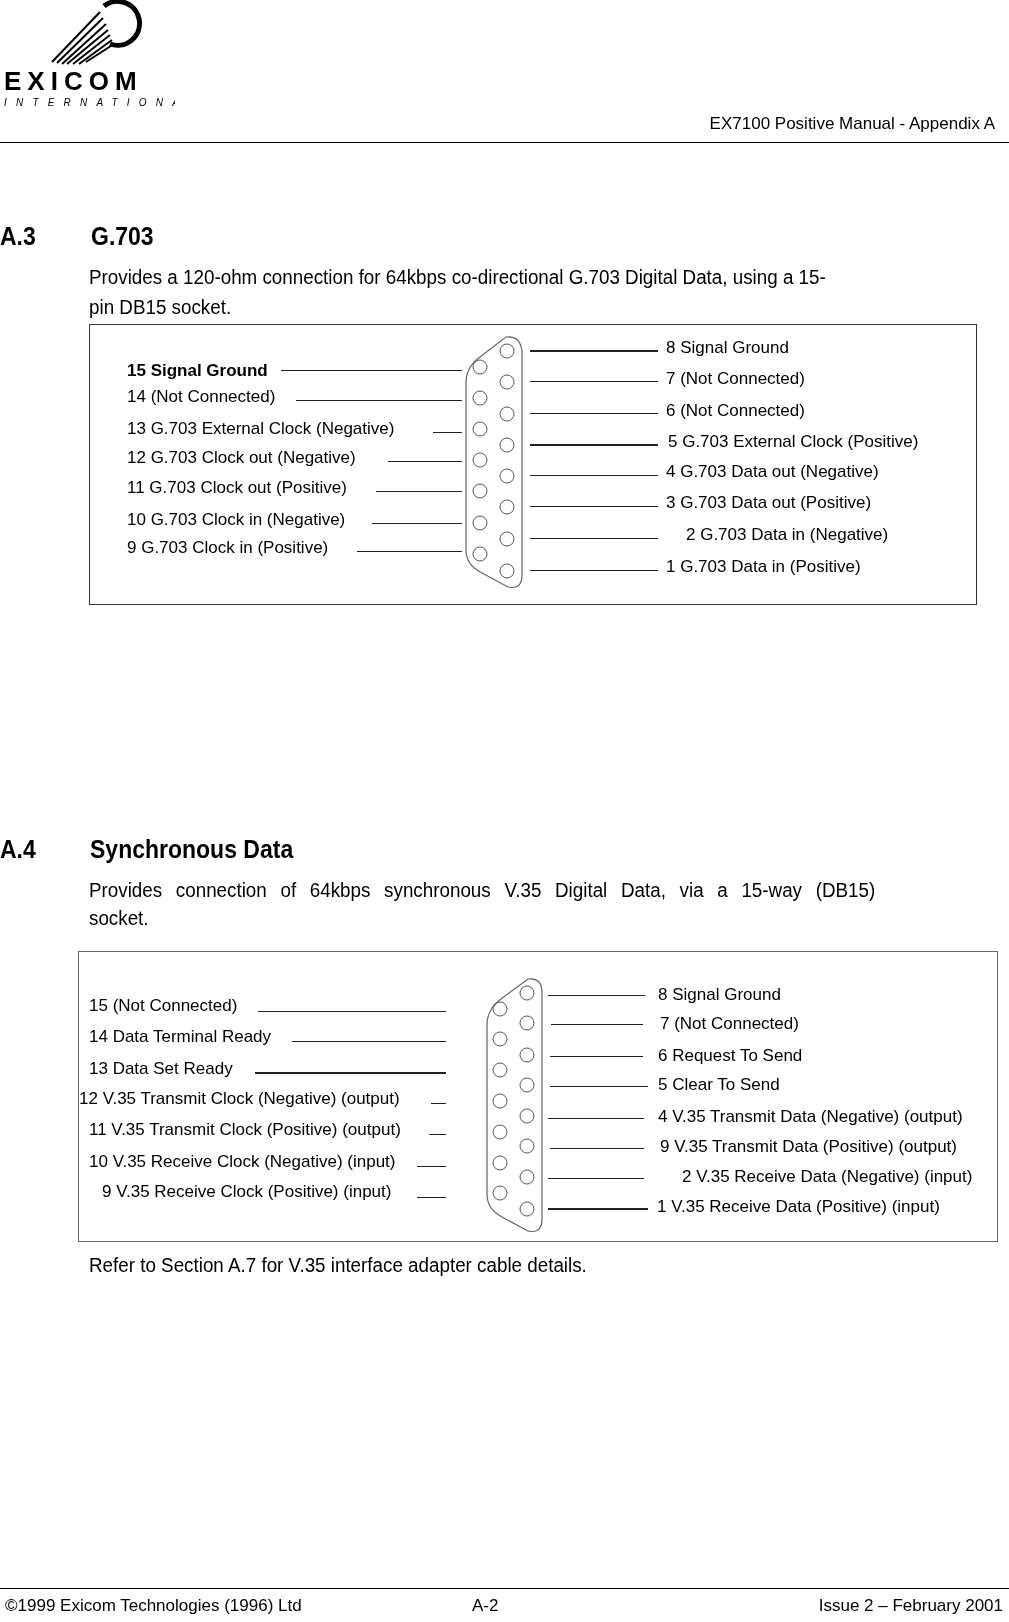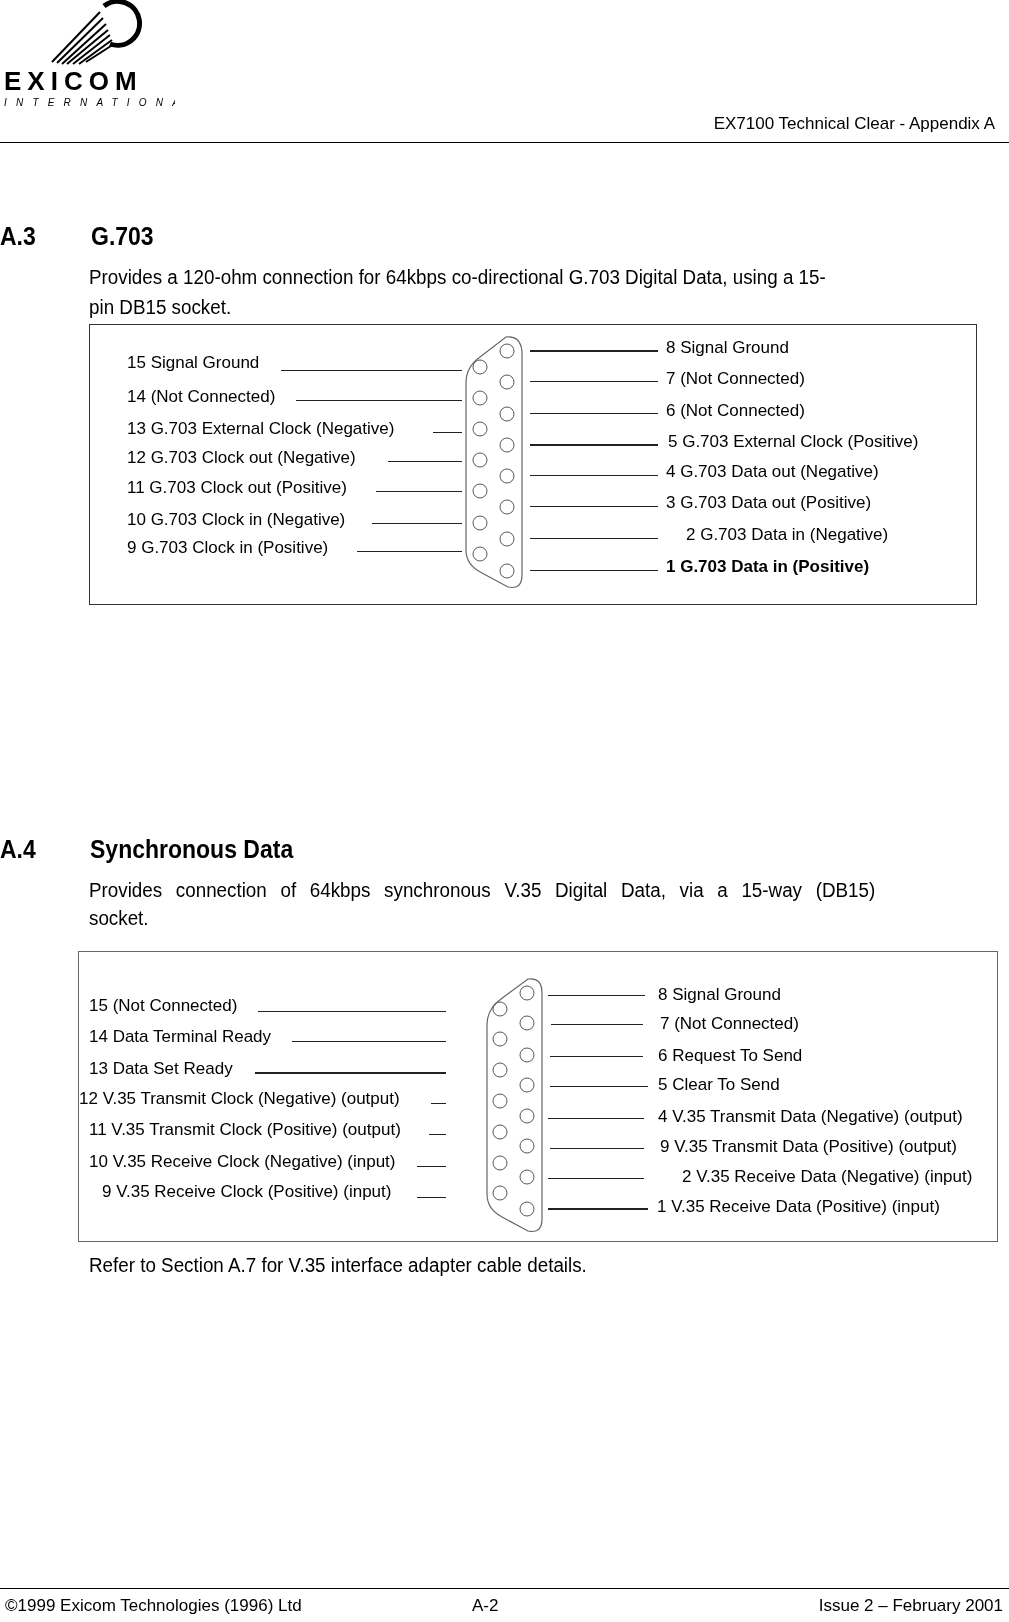--- a/index.html
+++ b/index.html
@@ -33,31 +33,31 @@
       <line x1="106" y1="24" x2="62" y2="64"></line>
       <line x1="108" y1="30" x2="67" y2="64"></line>
       <line x1="110" y1="35" x2="73" y2="64"></line>
       <line x1="112" y1="40" x2="79" y2="64"></line>
       <line x1="114" y1="44" x2="86" y2="62"></line>
     </g>
     <text x="4" y="90" font-family="Liberation Sans, sans-serif" font-size="26" font-weight="bold" letter-spacing="6">EXICOM</text>
     <text x="4" y="106" font-family="Liberation Sans, sans-serif" font-size="10" font-style="italic" letter-spacing="9.2">INTERNATIONAL</text>
   </svg>
 </div>
-<div class="abs header-title">EX7100 Technical Clear - Appendix A</div>
+<div class="abs header-title">EX7100 Positive Manual - Appendix A</div>
 <div class="abs rule" style="top:142px;"></div>
 
 <div class="abs section-num" style="left:0; top:222px;">A.3</div>
 <div class="abs section-title" style="left:91px; top:222px;">G.703</div>
 <div class="abs para" style="left:89px; top:262px; width:912px; white-space:nowrap; transform:scaleX(0.94);">Provides a 120-ohm connection for 64kbps co-directional G.703 Digital Data, using a 15-</div>
 <div class="abs para" style="left:89px; top:292px; white-space:nowrap; transform:scaleX(0.94);">pin DB15 socket.</div>
 
 <div class="diagram" style="left:89px; top:324px; width:886px; height:279px;">
 
-  <div class="pin-label" style="left:37px; top:28px;">15 Signal Ground</div>
+  <div class="pin-label" style="left:37px; top:36px;font-weight:bold;">15 Signal Ground</div>
   <div class="pin-label" style="left:37px; top:62px;">14 (Not Connected)</div>
   <div class="pin-label" style="left:37px; top:94px;">13 G.703 External Clock (Negative)</div>
   <div class="pin-label" style="left:37px; top:123px;">12 G.703 Clock out (Negative)</div>
   <div class="pin-label" style="left:37px; top:153px;">11 G.703 Clock out (Positive)</div>
   <div class="pin-label" style="left:37px; top:185px;">10 G.703 Clock in (Negative)</div>
   <div class="pin-label" style="left:37px; top:213px;">9 G.703 Clock in (Positive)</div>
 
   <div class="lead" style="left:191px; width:181px; top:45px;"></div>
   <div class="lead" style="left:206px; width:166px; top:75px;"></div>
   <div class="lead" style="left:343px; width:29px;  top:107px;"></div>
@@ -96,21 +96,21 @@
   <div class="lead" style="left:440px; width:128px; top:213px;"></div>
   <div class="lead" style="left:440px; width:128px; top:245px;"></div>
 
   <div class="pin-label" style="left:576px; top:13px;">8 Signal Ground</div>
   <div class="pin-label" style="left:576px; top:44px;">7 (Not Connected)</div>
   <div class="pin-label" style="left:576px; top:76px;">6 (Not Connected)</div>
   <div class="pin-label" style="left:578px; top:107px;">5 G.703 External Clock (Positive)</div>
   <div class="pin-label" style="left:576px; top:137px;">4 G.703 Data out (Negative)</div>
   <div class="pin-label" style="left:576px; top:168px;">3 G.703 Data out (Positive)</div>
   <div class="pin-label" style="left:596px; top:200px;">2 G.703 Data in (Negative)</div>
-  <div class="pin-label" style="left:576px; top:232px;font-weight:bold;">1 G.703 Data in (Positive)</div>
+  <div class="pin-label" style="left:576px; top:232px;">1 G.703 Data in (Positive)</div>
 </div>
 
 <div class="abs section-num" style="left:0; top:835px;">A.4</div>
 <div class="abs section-title" style="left:90px; top:835px;">Synchronous Data</div>
 <div class="abs para" style="left:89px; top:875px; width:912px; white-space:nowrap; word-spacing:9px; transform:scaleX(0.94);">Provides connection of 64kbps synchronous V.35 Digital Data, via a 15-way (DB15)</div>
 <div class="abs para" style="left:89px; top:903px; white-space:nowrap; transform:scaleX(0.94);">socket.</div>
 
 <div class="diagram" style="left:78px; top:951px; width:918px; height:289px; border-color:#666;">
 
   <div class="pin-label" style="left:10px; top:44px;">15 (Not Connected)</div>

